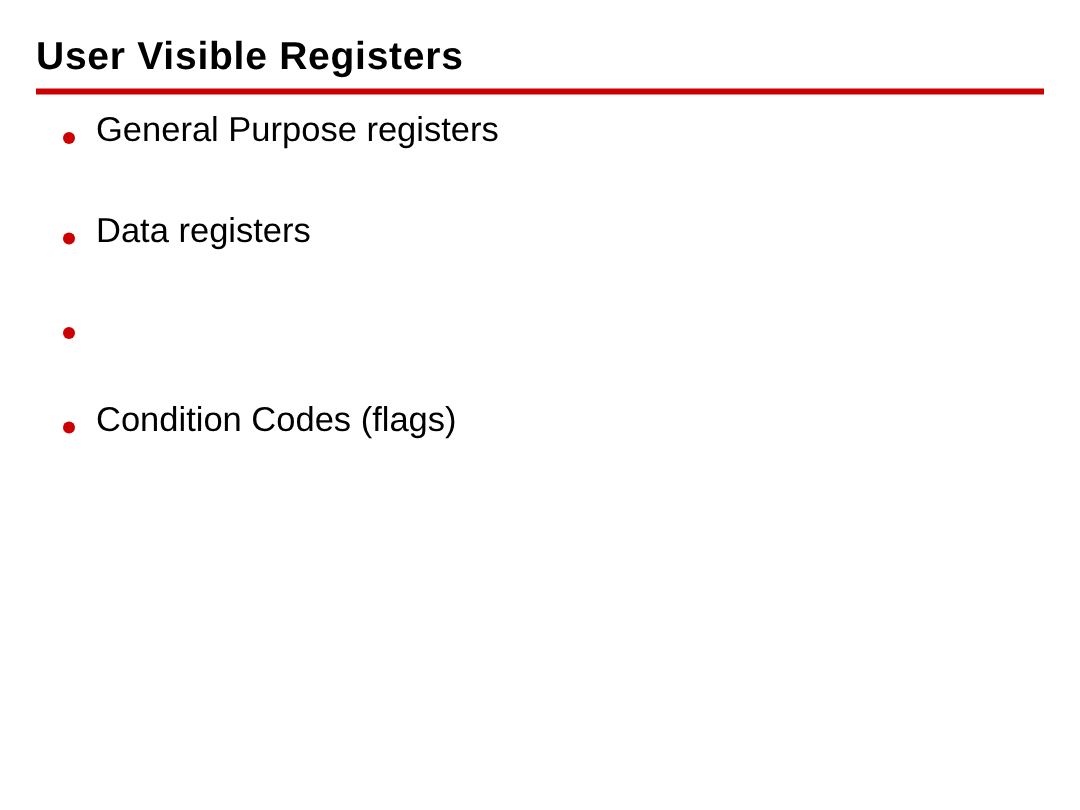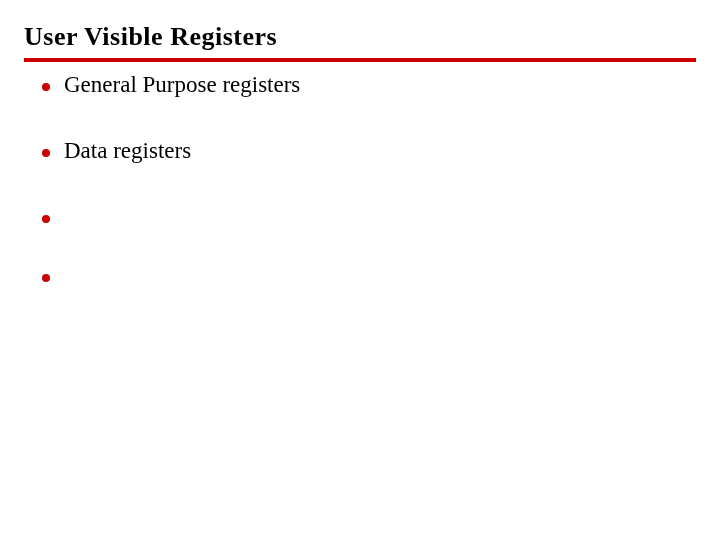--- a/index.html
+++ b/index.html
@@ -1,15 +1,15 @@
 <!DOCTYPE html>
 <html><head>
   <meta charset="utf-8">
   <style>
-    * { margin: 0; padding: 0; box-sizing: border-box; font-family: Liberation Serif, serif; }
+    * { margin: 0; padding: 0; box-sizing: border-box; }
     body {
       width: 720px;
       height: 540px;
       background: #fff;
       font-family: Verdana, Geneva, sans-serif;
       padding: 22px 24px;
     }
     .title {
       font-size: 26px;
       font-weight: bold;
@@ -21,21 +21,21 @@
       height: 4px;
       background: #cc0000;
       margin-bottom: 10px;
     }
     .bullets {
       list-style: none;
       padding-left: 18px;
     }
     .bullets li {
       display: flex;
-      align-items: flex-start;
+      align-items: center;
       margin-bottom: 40px;
       font-size: 23px;
       color: #000;
     }
     .bullet-dot {
       width: 8px;
       height: 8px;
       background: #cc0000;
       border-radius: 50%;
       margin-top: 11px;
@@ -56,14 +56,15 @@
   </li>
   <li>
     <span class="bullet-dot"></span>
     <span>Data registers</span>
   </li>
   <li>
     <span class="bullet-dot"></span>
   </li>
   <li>
     <span class="bullet-dot"></span>
+    <span>Condition Codes (flags)</span>
   </li>
 </ul>
 
 </body></html>

